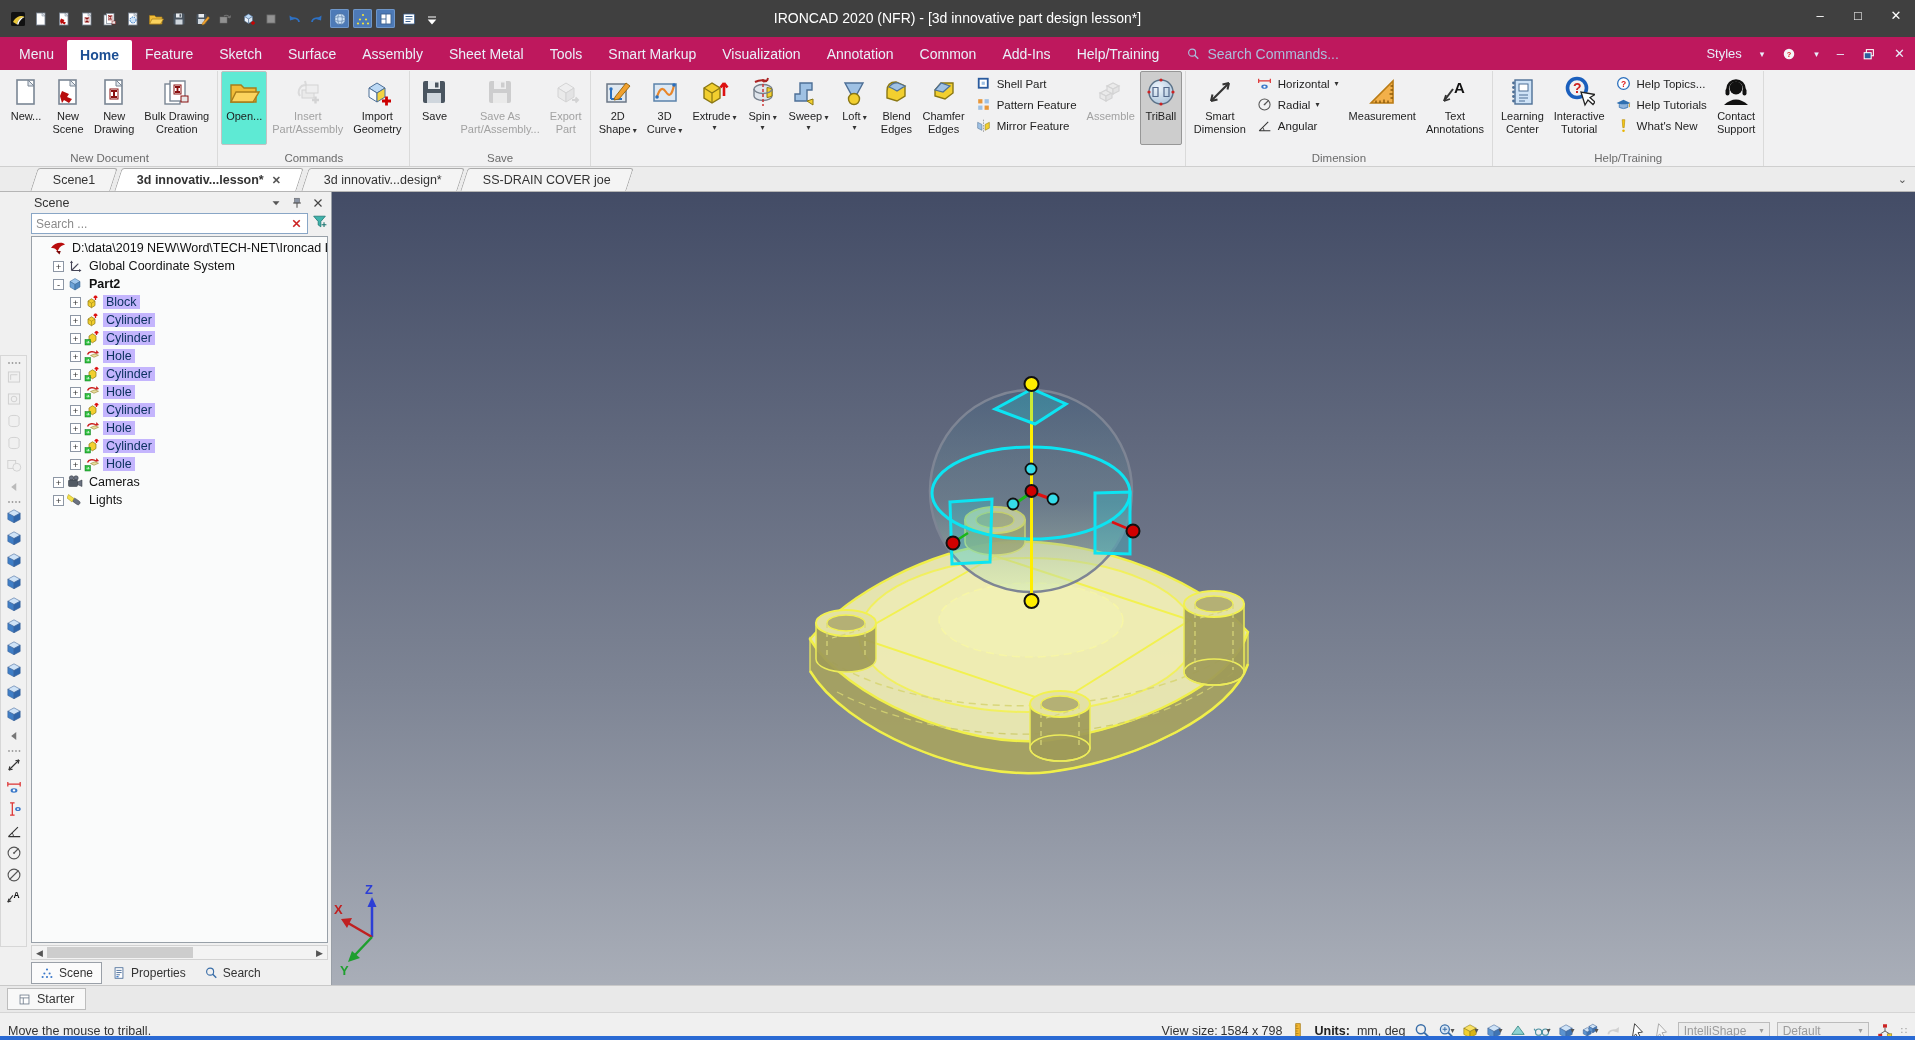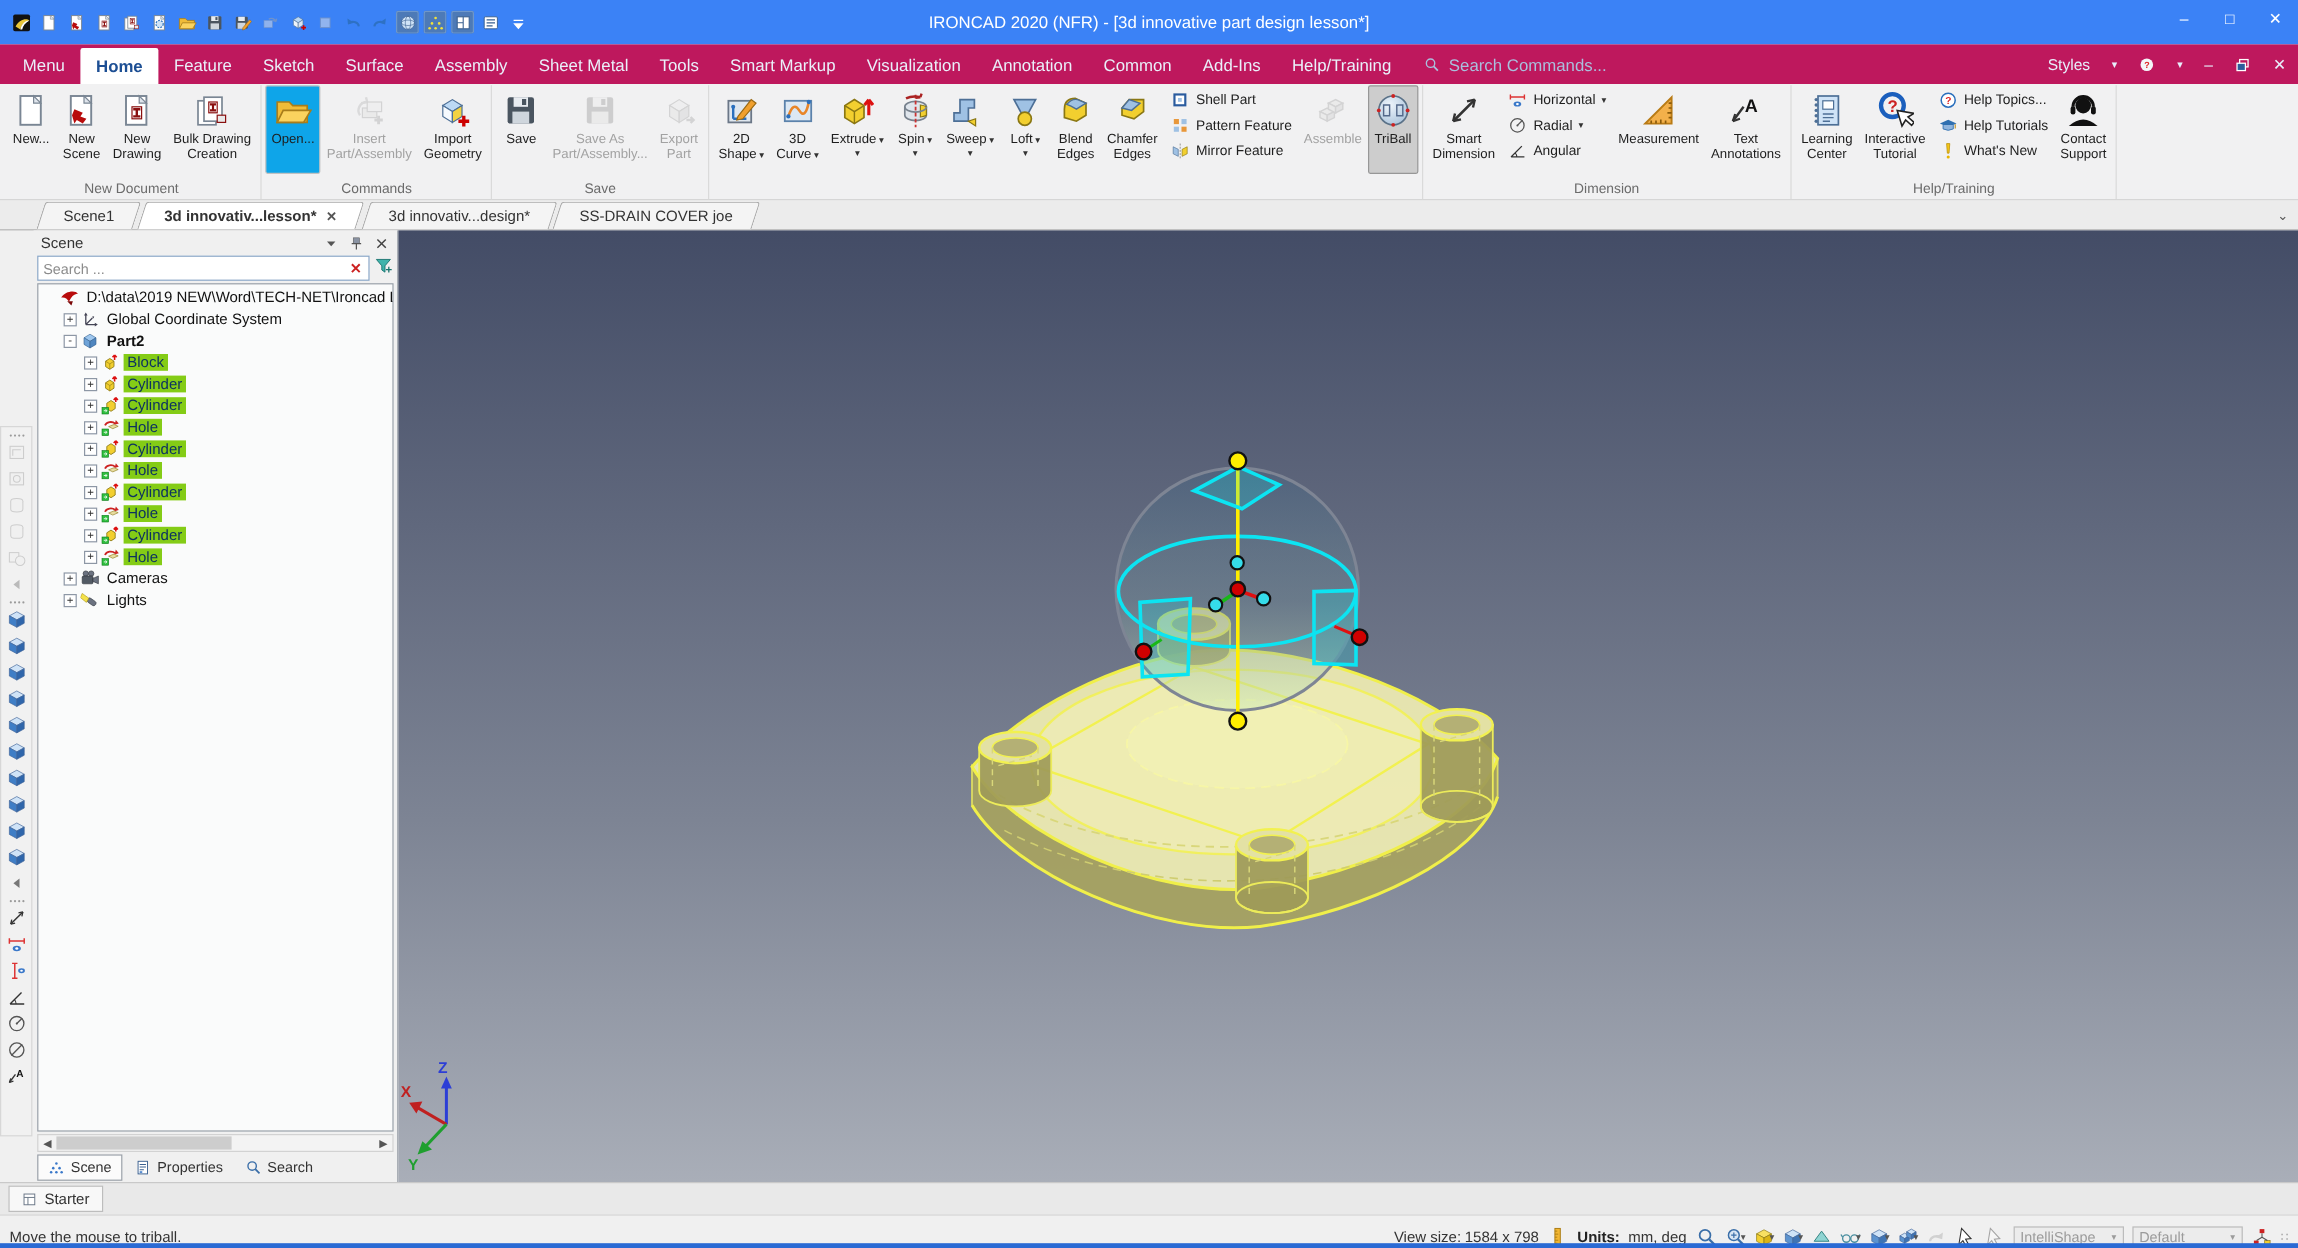--- a/index.html
+++ b/index.html
@@ -2,21 +2,21 @@
 <html><head>
 <meta charset="utf-8">
 <style>
   html,body{margin:0;padding:0;background:#444;}
   .app{position:relative;width:1915px;height:1040px;background:#f0f0f0;overflow:hidden;
        font-family:"Liberation Sans",sans-serif;-webkit-font-smoothing:antialiased;}
   .icn{display:inline-flex;align-items:center;justify-content:center;}
   .icn svg{width:100%;height:100%;display:block;}
 
   
-  .titlebar{position:absolute;left:0;top:0;width:100%;height:37px;background:#3b82f6;display:flex;align-items:center;}
+  .titlebar{position:absolute;left:0;top:0;width:100%;height:37px;background:#404040;display:flex;align-items:center;}
   .title{position:absolute;left:0;right:0;top:0;height:37px;line-height:37px;text-align:center;color:#fff;font-size:14px;pointer-events:none;}
   .qat{position:relative;display:flex;align-items:center;gap:4px;padding-left:8px;z-index:2;}
   .qi{width:19px;height:19px;border-radius:2px;display:flex;align-items:center;justify-content:center;}
   .qi .icn{width:16px;height:16px;}
   .qi.hl{background:#4d7ab7;box-shadow:0 0 0 1px #6f97c9 inset;}
   .wctl{position:absolute;right:0;top:0;display:flex;z-index:2;}
   .wbtn{width:38px;height:30px;color:#fff;display:flex;align-items:center;justify-content:center;font-size:13px;}
 
   
   .menubar{position:absolute;left:0;top:37px;width:100%;height:33px;background:#be185d;display:flex;align-items:stretch;color:#eaf0fa;font-size:14px;}
@@ -30,21 +30,21 @@
 
   
   .ribbon{position:absolute;left:0;top:70px;width:100%;height:97px;background:#f1f1f2;border-bottom:1px solid #cfcfcf;display:flex;box-sizing:border-box;padding:1px 0 0 2px;}
   .rgroup{display:flex;flex-direction:column;border-right:1px solid #dadada;padding:0 3px;}
   .ritems{flex:1;display:flex;align-items:flex-start;}
   .rcaption{height:16px;line-height:16px;text-align:center;font-size:11.5px;color:#6b6b6b;white-space:nowrap;padding:0 4px;}
   .rbtn{display:flex;flex-direction:column;align-items:center;min-width:40px;padding:4px 4px 0;height:74px;border:1px solid transparent;border-radius:2px;box-sizing:border-box;}
   .rbtn .bico{width:32px;height:32px;margin-bottom:2px;}
   .rlabel{font-size:11px;color:#1e1e1e;text-align:center;line-height:13px;white-space:nowrap;}
   .rarrow{font-size:8px;color:#333;line-height:9px;}
-  .rbtn.highlight{background:#0ea5e9;border-color:#c2c2c2;}
+  .rbtn.highlight{background:#5eead4;border-color:#c2c2c2;}
   .rbtn.active{background:#cdcdcd;border-color:#979797;}
   .rbtn.disabled .rlabel{color:#a2a2a2;}
   .rbtn.disabled .bico{filter:grayscale(1) opacity(.45);}
   .rstack{display:flex;flex-direction:column;padding-top:2px;}
   .sbtn{display:flex;align-items:center;gap:5px;height:21px;padding:0 5px;font-size:11.5px;color:#1e1e1e;white-space:nowrap;}
   .sbtn .sico{width:17px;height:17px;}
 
   
   .doctabs{position:absolute;left:0;top:167px;width:100%;height:25px;background:#ececec;border-bottom:1px solid #b5b5b5;display:flex;align-items:flex-end;padding-left:34px;box-sizing:border-box;}
   .dtab{height:22px;display:flex;align-items:center;padding:0 18px;font-size:12.5px;color:#333;background:#f4f4f4;border:1px solid #ababab;border-bottom:none;transform:skewX(-18deg);margin-right:4px;border-radius:3px 3px 0 0;}
@@ -68,21 +68,21 @@
   .sp-search{height:23px;display:flex;padding:0 3px;gap:3px;}
   .sp-input{flex:1;height:19px;background:#fff;border:1px solid #89a6c6;display:flex;align-items:center;justify-content:space-between;padding:0 4px;font-size:12px;color:#8c8c8c;}
   .sp-input .icn{width:13px;height:13px;}
   .sp-filter{width:17px;height:17px;}
   .sp-tree{flex:1;margin:0 3px;background:#fafbfb;border:1px solid #98a0a8;overflow:hidden;padding-top:2px;}
   .trow{height:18px;display:flex;align-items:center;font-size:12.5px;color:#111;white-space:nowrap;}
   .texp{width:11px;height:11px;min-width:11px;border:1px solid #8d97a5;background:#fff;font-size:9.5px;line-height:9px;text-align:center;color:#333;margin-right:3px;box-sizing:border-box;}
   .texp.none{visibility:hidden;}
   .ticon{width:16px;height:16px;min-width:16px;margin-right:3px;}
   .tlabel{padding:0 3px;}
-  .tlabel.sel{background:#84cc16;color:#0d3260;}
+  .tlabel.sel{background:#c4b5fd;color:#0d3260;}
   .tlabel.bold{font-weight:bold;}
   .sp-hscroll{height:15px;margin:2px 3px 0;display:flex;align-items:center;background:#f3f3f3;border:1px solid #d2d2d2;box-sizing:border-box;}
   .sp-hscroll .arr{width:15px;text-align:center;font-size:9px;color:#555;}
   .sp-hscroll .track{flex:1;height:100%;position:relative;}
   .sp-hscroll .thumb{position:absolute;left:0;top:1px;height:11px;width:55%;background:#cdcdcd;}
   .sp-tabs{height:23px;display:flex;align-items:center;padding:1px 3px;gap:2px;}
   .sp-tab{display:flex;align-items:center;gap:5px;height:20px;padding:0 8px;font-size:12px;color:#333;}
   .sp-tab.active{background:#fbfbfb;border:1px solid #9aa0a8;}
   .sp-tab .icn{width:14px;height:14px;}
 

